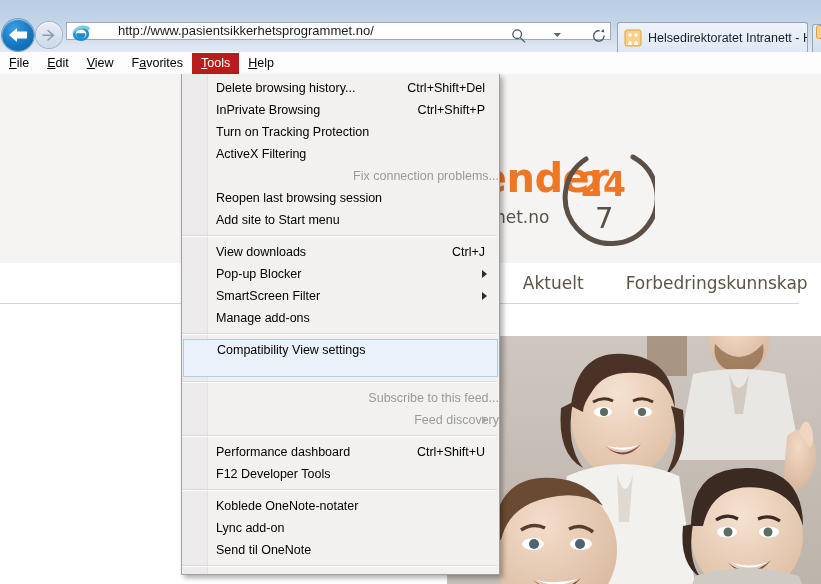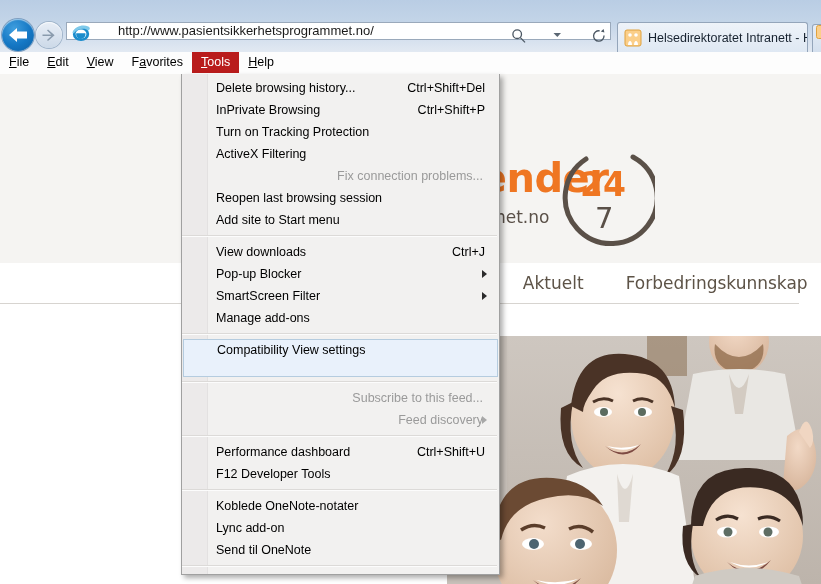--- a/index.html
+++ b/index.html
@@ -66,21 +66,21 @@
     background: linear-gradient(to bottom,#e6edf6,#d4e0ee);
     border: 1px solid #94a5ba; border-bottom: none; box-sizing: border-box;
     border-top-left-radius: 3px;
   }
   #tab2 .tabicon { width: 14px; height: 14px; margin: 6px 0 0 3px; }
 
   
   #menubar {
     position: absolute; left: 0; top: 52px; width: 821px; height: 22px;
     background: #fdfdfd; border-bottom: 1px solid #d8d8d8;
-    display: flex; align-items: flex-start; font-size: 12.5px; color: #000;
+    display: flex; align-items: center; font-size: 12.5px; color: #000;
   }
   .mb-item { padding: 3px 9px 3px 9px; cursor: default; line-height: 15px; }
   .mb-item.active { background: #b91c1c; color: #fff; }
   .mb-item u { text-decoration: underline; }
 
   
   #page {
     position: absolute; left: 0; top: 74px; width: 821px; height: 510px;
     background: #ffffff; overflow: hidden;
   }
@@ -147,21 +147,21 @@
   }
   #toolsmenu::before {
     content: ""; position: absolute; left: 0; top: 0;
     width: 25px; height: 100%;
     background: #eceaea;
     border-right: 1px solid #e3e1e1;
     pointer-events: none;
   }
   .mi {
     position: relative; height: 22px; line-height: 22px;
-    padding-left: 34px; padding-right: 16px;
+    padding-left: 34px; padding-right: 0;
     white-space: nowrap; cursor: default; z-index: 2;
   }
   .mi.disabled { color: #9a9a9a; text-align: right; }
   .mi.selected {
     background: #e9f1fb;
     border: 1px solid #b5ccdf;
     height: 38px; line-height: 20px;
     margin: 0 1px; padding-left: 33px;
     box-sizing: border-box;
   }

